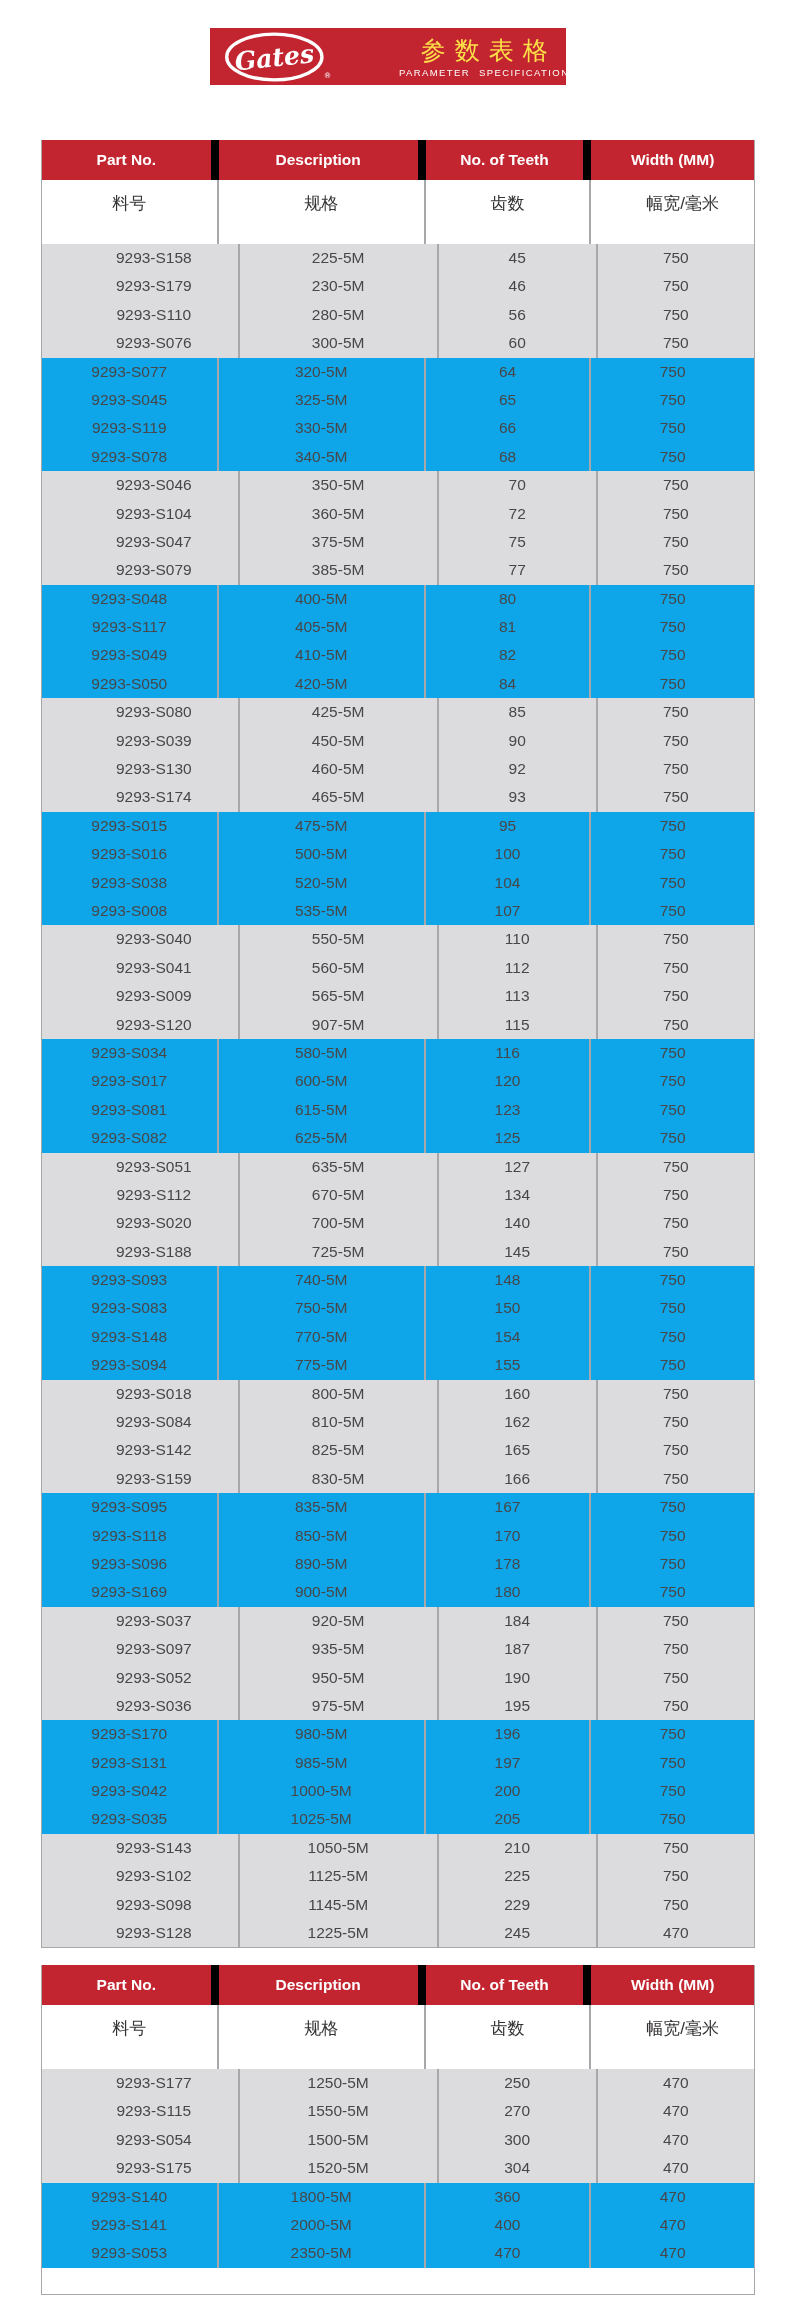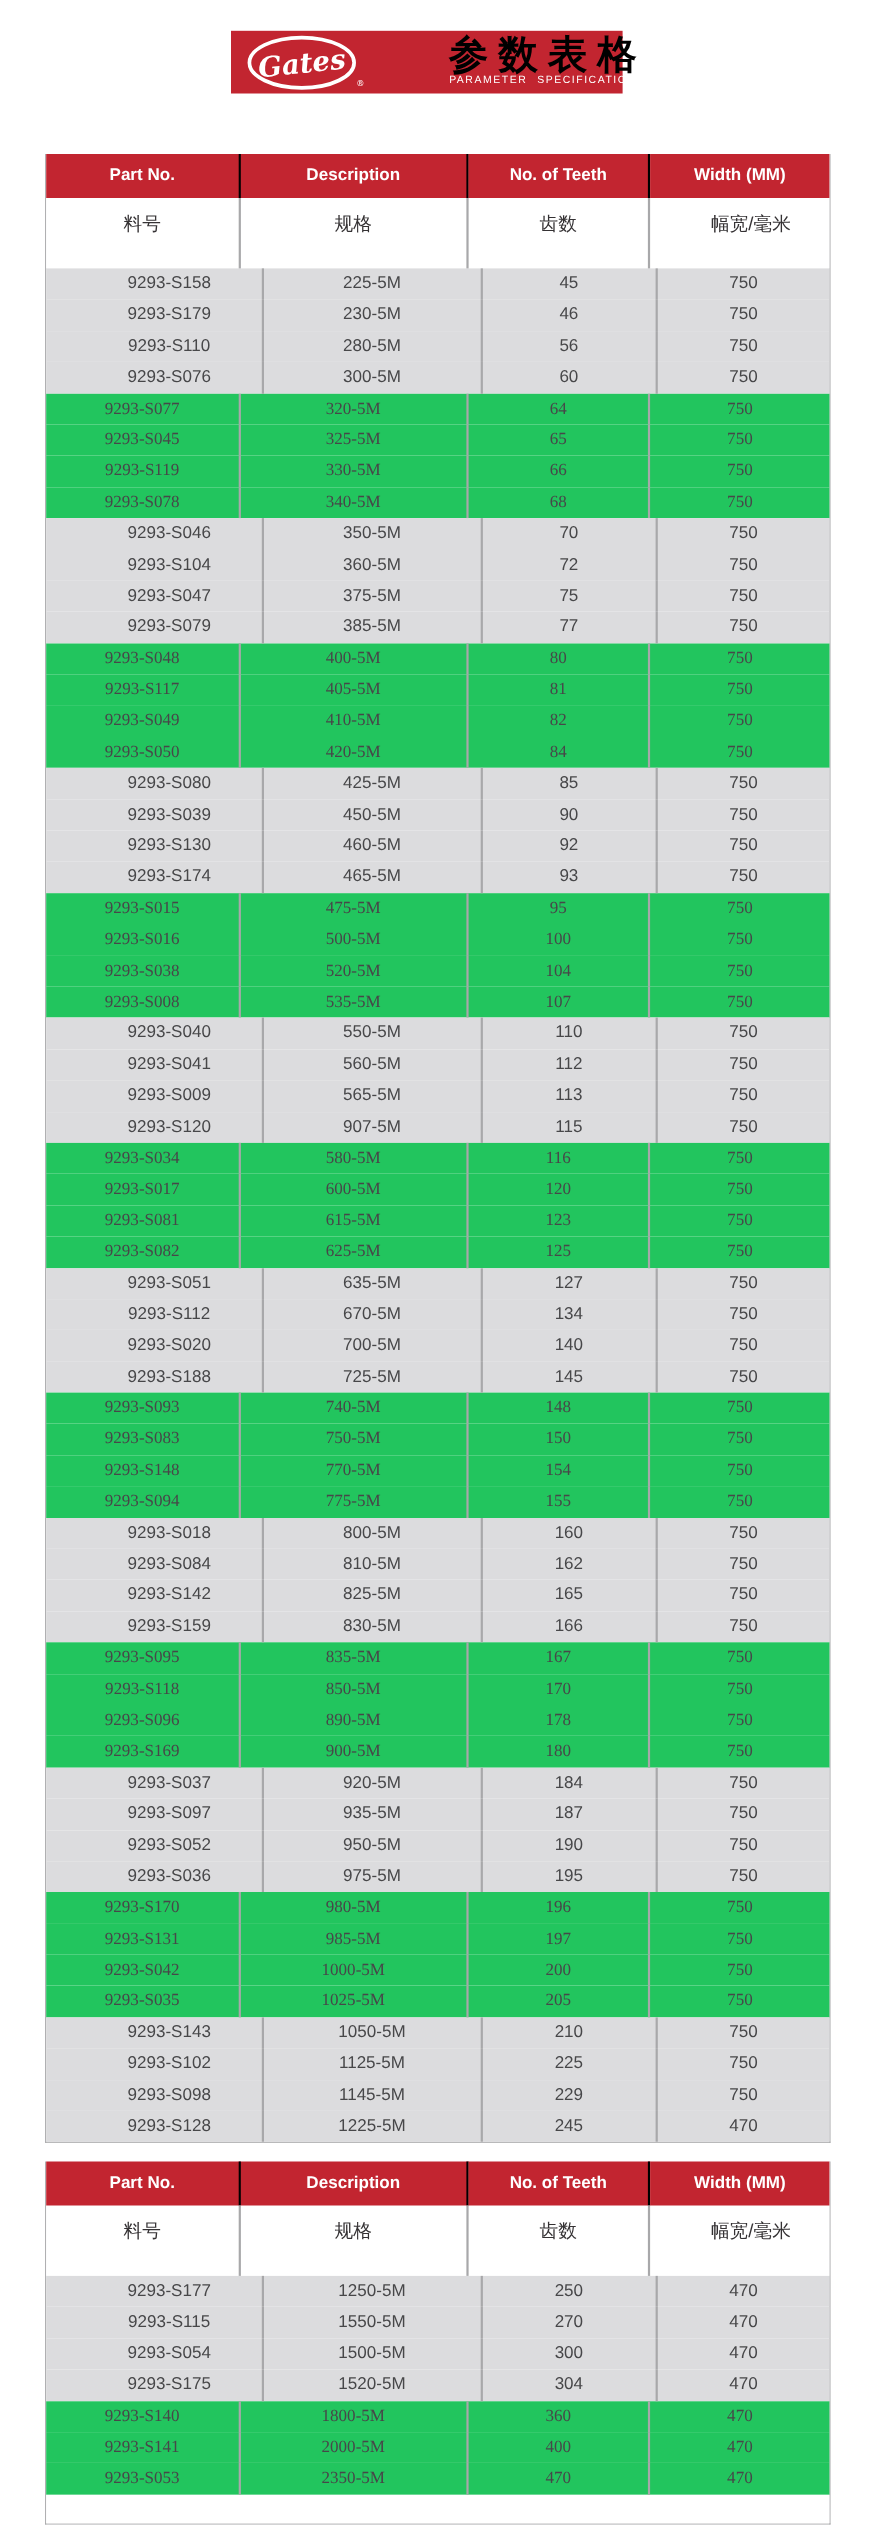--- a/index.html
+++ b/index.html
@@ -28,21 +28,21 @@
     width: 3px; height: 42px; background: #ffffff;
     margin-left: 40px; margin-right: 24px;
   }
   .banner .title-block {
     flex: 1;
     display: flex; flex-direction: column;
     align-items: center; justify-content: center;
     padding-right: 10px;
   }
   .banner .title-zh {
-    color: #000000; font-size: 36px; font-weight: bold;
+    color: #fde047; font-size: 25px; font-weight: normal;
     letter-spacing: 9px; text-indent: 9px; line-height: 30px;
     white-space: nowrap;
   }
   .banner .title-en {
     color: #ffffff; font-size: 9.5px; letter-spacing: 1.4px;
     word-spacing: 5px; margin-top: 2px; white-space: nowrap;
   }
 
   
   .spec-table {
@@ -63,38 +63,38 @@
   }
   .hdr-row { background: #ffffff; }
   .hdr-cell {
     background: #C22530;
     color: #ffffff;
     font-weight: bold;
     font-size: 15.5px;
     text-align: center;
     height: 40px;
     line-height: 40px;
-    border-right: 2px solid #000000;
+    border-right: 8px solid #000000;
   }
   .hdr-cell:last-child { border-right: none; }
 
   .sub-row { background: #ffffff; }
   .sub-cell {
     color: #353234;
     font-size: 17px;
     text-align: center;
     height: 64px;
     line-height: 48px;
     border-right: 2px solid #A8A8AA;
   }
   .sub-cell:last-child { border-right: none; padding-left: 20px; }
 
   .data-row { height: 28.4px; }
   .data-row.band-gray { background: #DCDCDE; padding-left: 28px; }
-  .data-row.band-white { background: #22c55e; font-family: Liberation Serif, serif; }
+  .data-row.band-white { background: #0ea5e9; }
   .data-cell {
     color: #474749;
     font-size: 15.5px;
     text-align: center;
     line-height: 28.4px;
     border-right: 2px solid #A8A8AA;
     overflow: hidden;
   }
   .data-cell:last-child { border-right: none; }
 

